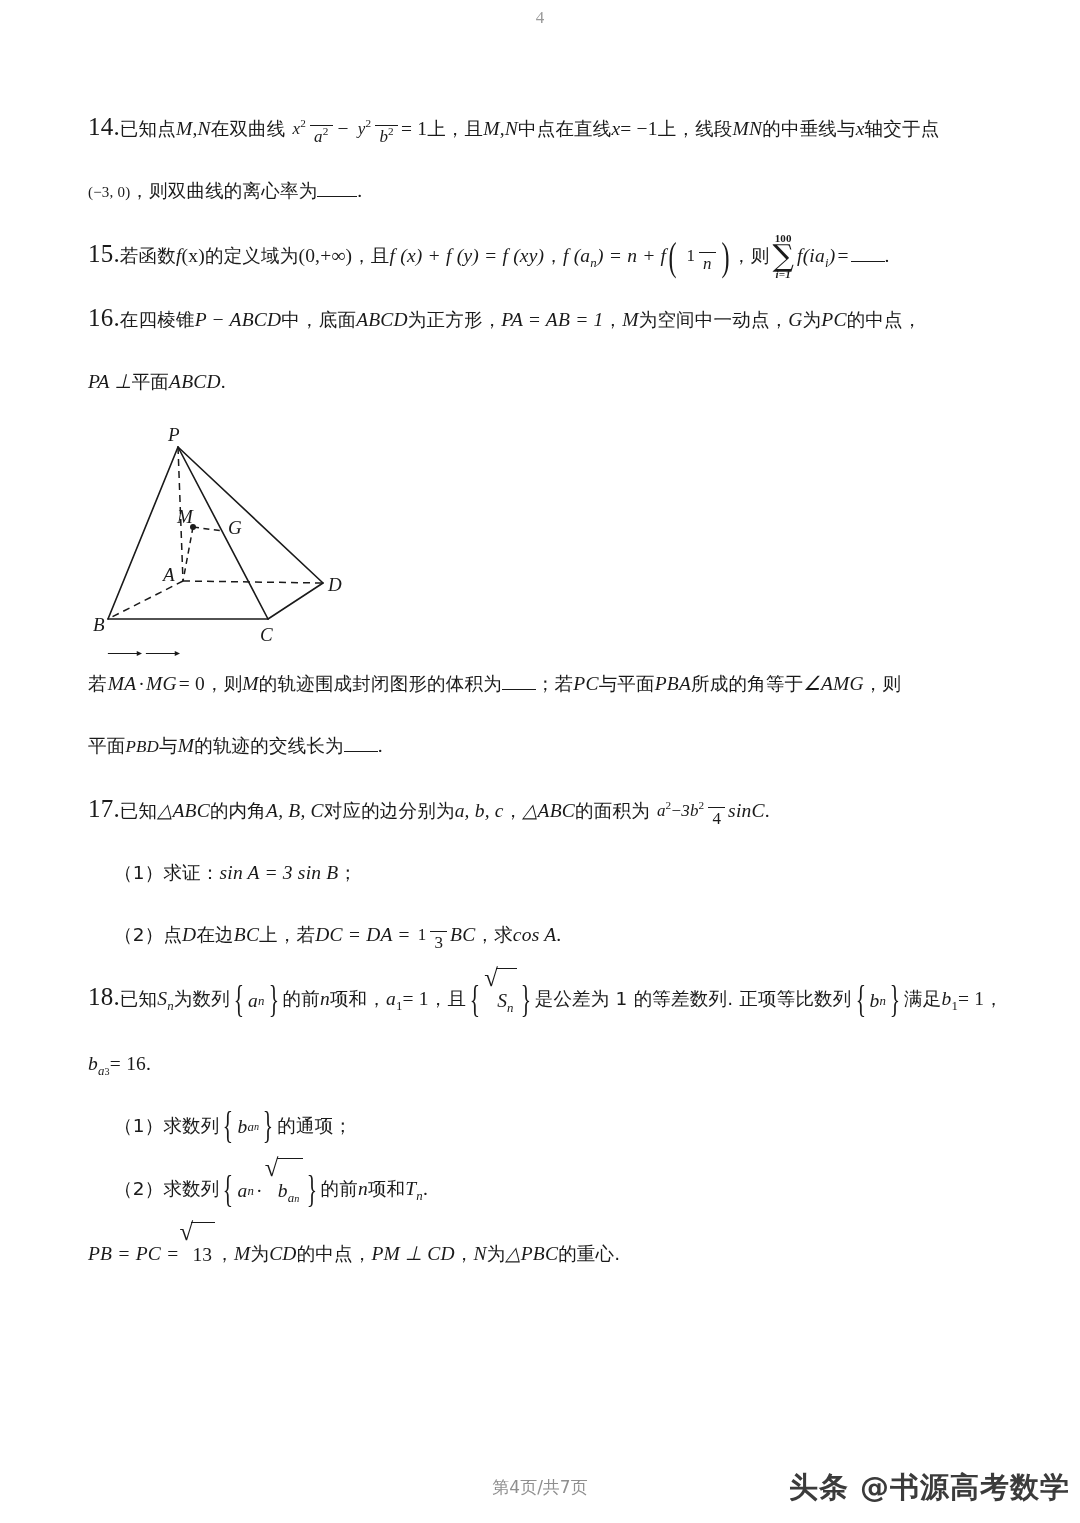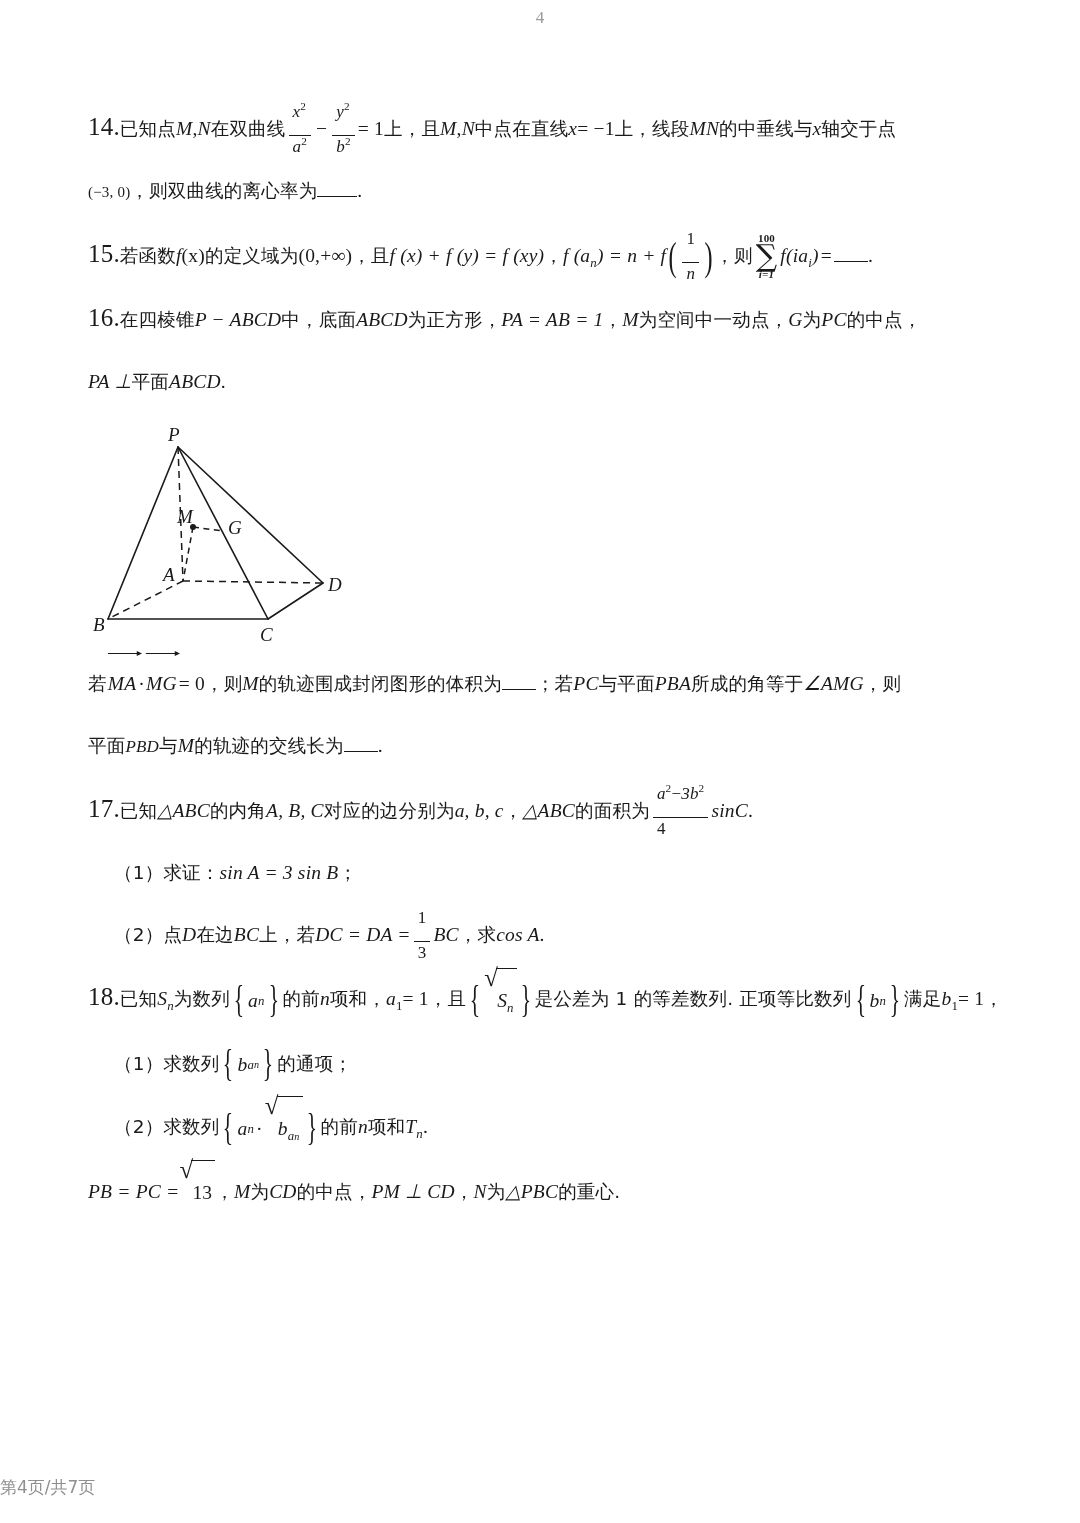--- a/index.html
+++ b/index.html
@@ -58,21 +58,21 @@
   }
 
   .cn { font-family: "DejaVu Sans", "Liberation Sans", sans-serif; font-size: 18.5px; }
   .it { font-style: italic; font-family: "Liberation Serif", serif; }
   .rm { font-family: "Liberation Serif", serif; font-style: normal; }
   .op { font-family: "Liberation Serif", serif; padding: 0 2px; }
 
   
   .frac {
     display: inline-flex;
-    flex-direction: column;
+    align-items: center;
     vertical-align: middle;
     font-size: 17px;
     line-height: 1.15;
     margin: 0 3px;
     position: relative;
     top: -1px;
   }
   .frac .num { padding: 0 4px 1px 4px; }
   .frac .den { padding: 1px 4px 0 4px; border-top: 1.2px solid #1a1a1a; margin-top: 12px; }
 
@@ -176,20 +176,21 @@
     height: 232px;
     margin: 6px 0 2px 0;
   }
 
   
   .footer-page {
     position: absolute;
     left: 0;
     width: 1080px;
     top: 1476px;
+    text-align: center;
     font-size: 17px;
     color: #8f8f8f;
     font-family: "DejaVu Sans", "Liberation Sans", sans-serif;
   }
   .watermark {
     position: absolute;
     right: 10px;
     top: 1468px;
     font-family: "DejaVu Sans", "Liberation Sans", sans-serif;
     font-size: 29px;
@@ -330,20 +331,23 @@
               <span class="rcont"><span class="it">S</span><sub class="sm it">n</sub></span>
             </span>
             <span class="brr">}</span>
           </span><span class="cn">是公差为 1 的等差数列</span><span class="cn">. 正项等比数列</span><span class="bigparen">
             <span class="brl">{</span>
             <span class="it">b</span>
             <sub class="sm it">n</sub>
             <span class="brr">}</span>
           </span><span class="cn">满足</span><span class="it">b</span><sub class="sm rm">1</sub><span class="rm">= 1</span><span class="cn">，</span>
       </div>
+      <div class="qline">
+        <span class="it">b</span><sub class="sm it">a</sub><sub class="sm2 rm">3</sub><span class="rm">= 16</span><span class="rm">.</span>
+      </div>
       <div class="qline sub">
         <span class="cn">（1）</span><span class="cn">求数列</span><span class="bigparen">
             <span class="brl">{</span>
             <span class="it">b</span>
             <sub class="sm it">a</sub>
             <sub class="sm2 it">n</sub>
             <span class="brr">}</span>
           </span><span class="cn">的通项；</span>
       </div>
       <div class="qline sub">
@@ -366,14 +370,15 @@
         <span class="it">PB = PC =</span><span class="sqrt">
             <span class="rad">√</span>
             <span class="rcont rm">13</span>
           </span><span class="cn">，</span><span class="it">M</span><span class="cn">为</span><span class="it">CD</span><span class="cn">的中点，</span><span class="it">PM ⊥ CD</span><span class="cn">，</span><span class="it">N</span><span class="cn">为</span><span class="it">△PBC</span><span class="cn">的重心.</span>
       </div>
     </div>
 
   </div>
 
   <div class="footer-page">第4页/共7页</div>
+  <div class="watermark">头条 @书源高考数学</div>
 
 </div>
 
 </body></html>

